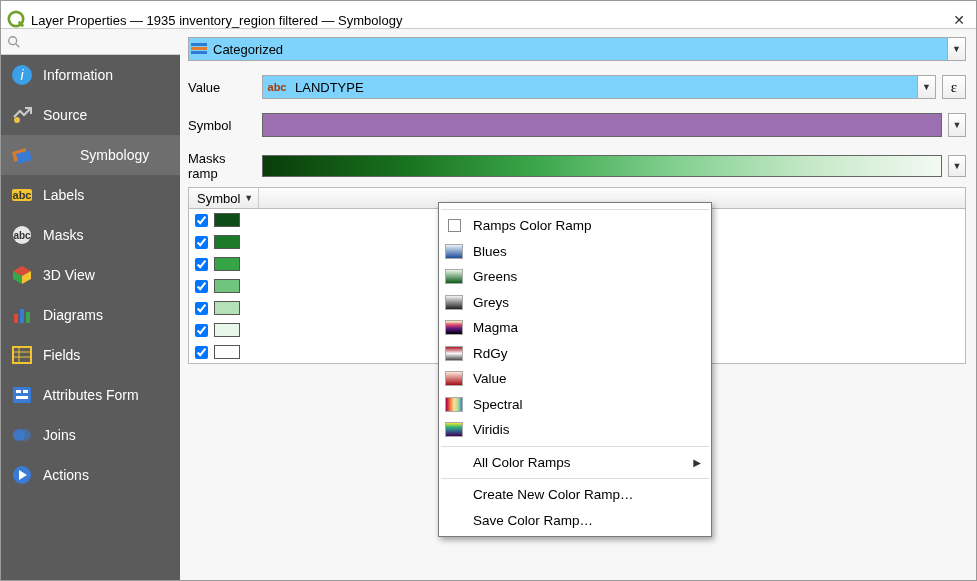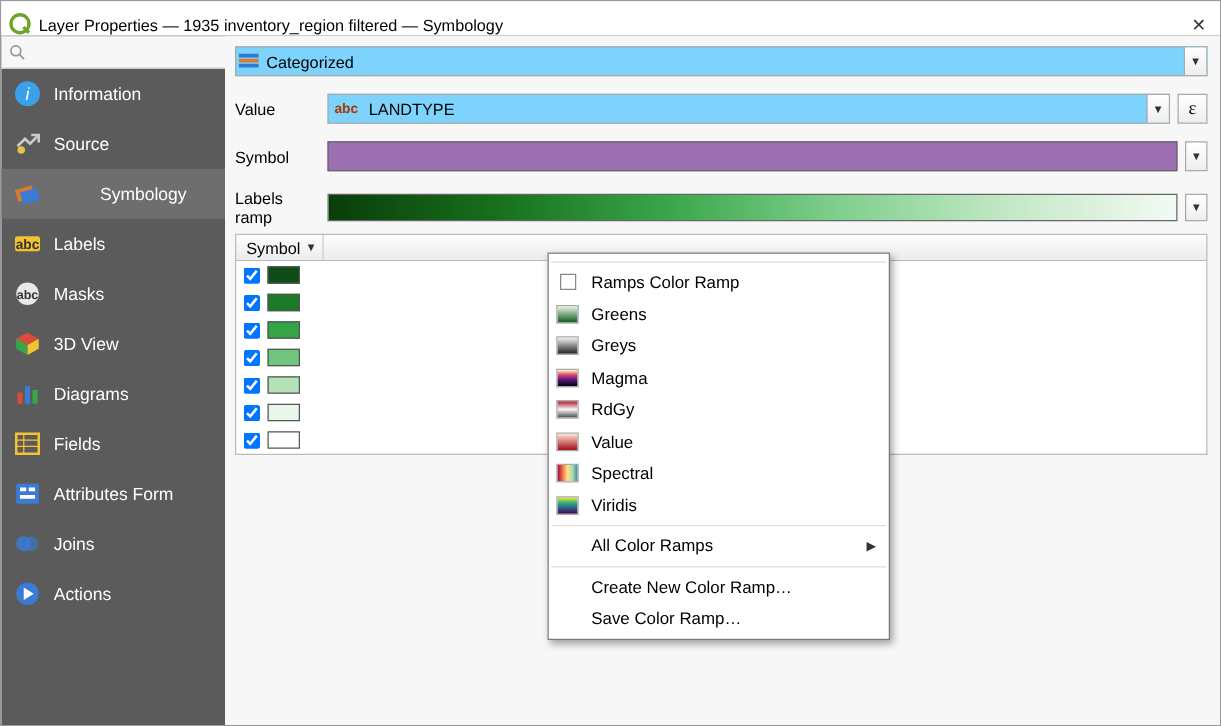--- a/index.html
+++ b/index.html
@@ -211,21 +211,21 @@
 
     <div class="row">
       <div class="row-label">Symbol</div>
       <div class="symbol-swatch"></div>
       <div class="dd-btn" style="border:1px solid #aaa;height:24px;">
           <span class="chev">▼</span>
         </div>
     </div>
 
     <div class="row" style="margin-bottom:6px;">
-      <div class="row-label">Labels ramp</div>
+      <div class="row-label">Masks ramp</div>
       <div class="ramp-swatch"></div>
       <div class="dd-btn" style="border:1px solid #aaa;height:22px;">
           <span class="chev">▼</span>
         </div>
     </div>
 
     <div class="table-head">
       <div class="th" style="width:70px;">
         <span>Symbol</span>
           <span class="chev">▼</span>
@@ -267,20 +267,26 @@
       <div class="sep"></div>
       <div class="mi">
         <span class="mi-icon">
             <span style="width:13px;height:13px;border:1px solid #888;display:block;"></span>
           </span>
         <span>Ramps Color Ramp</span>
       </div>
       <div id="ramp-presets">
           <div class="mi">
             <span class="mi-icon">
+              <span class="ramp-swatch-sm" style="background:linear-gradient(#e7f1fb,#1f4e9c)"></span>
+            </span>
+            <span>Blues</span>
+          </div>
+          <div class="mi">
+            <span class="mi-icon">
               <span class="ramp-swatch-sm" style="background:linear-gradient(#e8f6e8,#0e5a1a)"></span>
             </span>
             <span>Greens</span>
           </div>
           <div class="mi">
             <span class="mi-icon">
               <span class="ramp-swatch-sm" style="background:linear-gradient(#f4f4f4,#222)"></span>
             </span>
             <span>Greys</span>
           </div>

